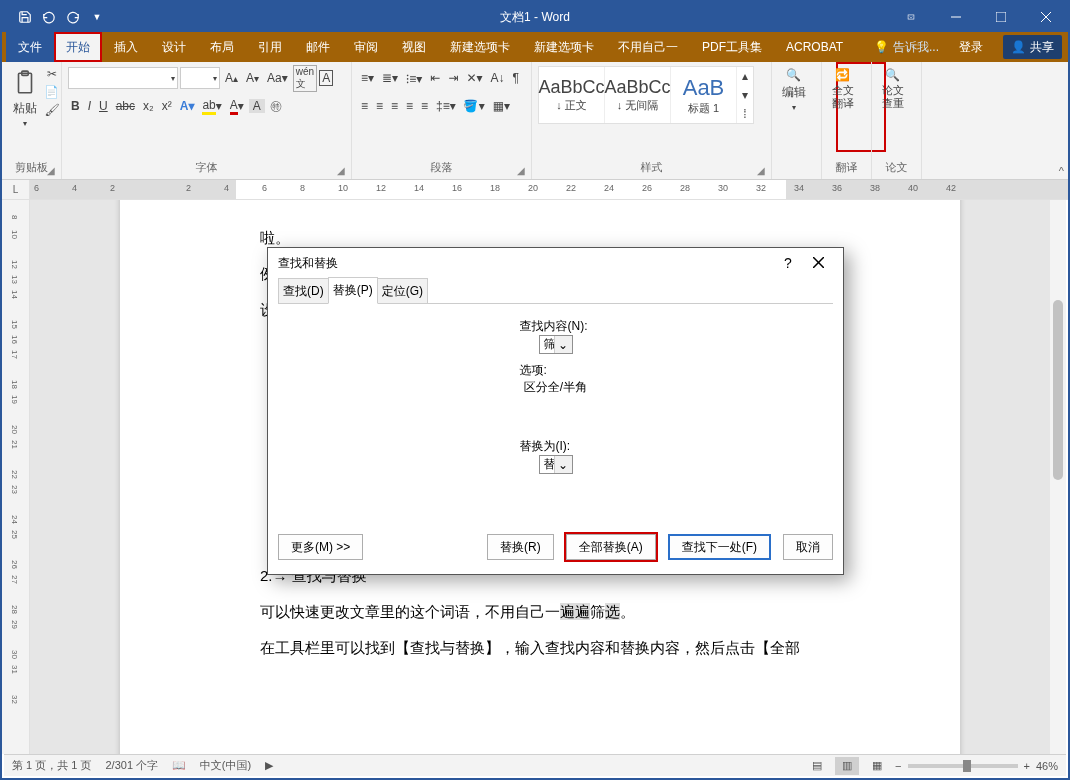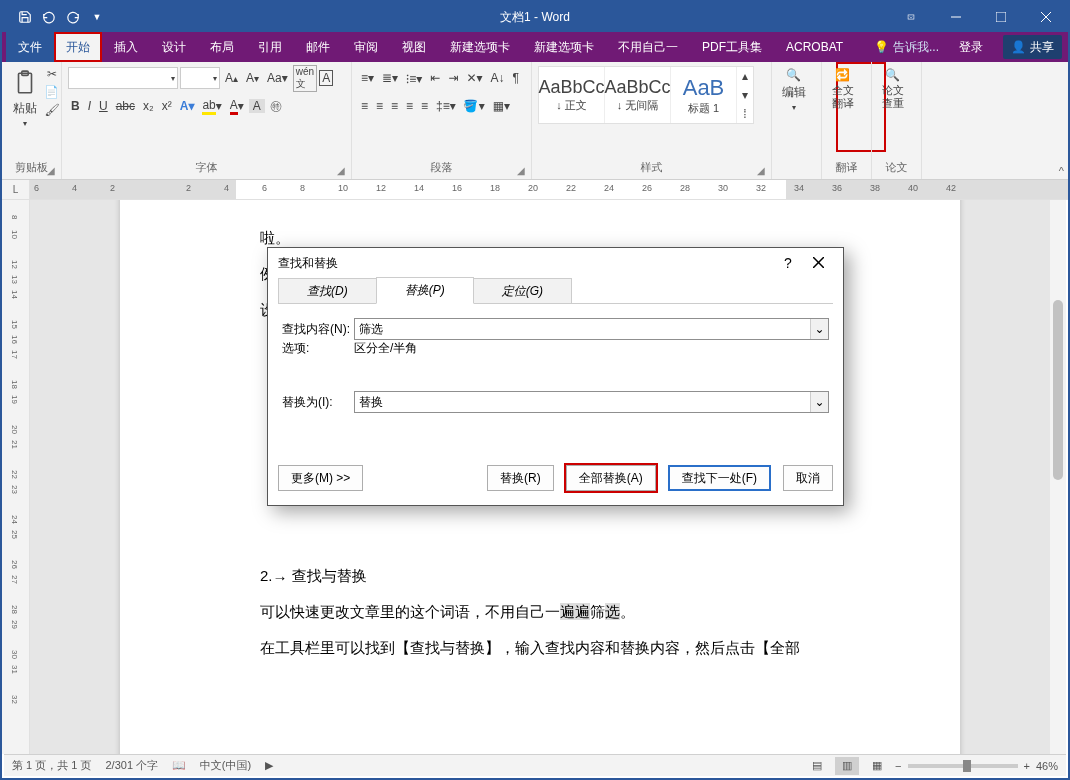--- a/index.html
+++ b/index.html
@@ -7,21 +7,21 @@
 
 .titlebar { height: 30px; background: #2b579a; display: flex; align-items: center; color: #fff; font-size: 12px; position: relative; }
 .titlebar .qat { display: flex; align-items: center; gap: 2px; padding-left: 12px; }
 .titlebar .qat span { width: 22px; height: 22px; display: inline-flex; align-items: center; justify-content: center; color: #fff; font-size: 13px; }
 .titlebar .qat svg { width: 14px; height: 14px; }
 .titlebar .title { position: absolute; left: 50%; transform: translateX(-50%); font-size: 12px; }
 .titlebar .winctrl { position: absolute; right: 0; display: flex; }
 .titlebar .winctrl span { width: 45px; height: 30px; display: inline-flex; align-items: center; justify-content: center; }
 .titlebar .winctrl svg { width: 10px; height: 10px; }
 
-.ribbon-tabs { height: 30px; background: #701a75; display: flex; align-items: stretch; color: #fff; font-size: 12px; padding-left: 4px; }
+.ribbon-tabs { height: 30px; background: #a16207; display: flex; align-items: stretch; color: #fff; font-size: 12px; padding-left: 4px; }
 .ribbon-tabs .tab { padding: 0 12px; display: flex; align-items: center; cursor: default; position: relative; }
 .ribbon-tabs .tab.file { background: #2b579a; }
 .ribbon-tabs .tab.active { background: #f3f3f3; color: #2b579a; }
 .ribbon-tabs .tab.highlight::after { content:""; position:absolute; top:0; left:0; right:0; bottom:0; border:2px solid #c00; pointer-events:none; }
 .ribbon-tabs .right { margin-left: auto; display: flex; align-items: center; gap: 8px; padding-right: 6px; }
 .ribbon-tabs .right .tell { display: flex; align-items: center; gap: 4px; color: #cfe0f2; font-size: 12px; }
 .ribbon-tabs .share { background: #1e3f6f; padding: 0 8px; height: 24px; display: flex; align-items: center; gap: 4px; border-radius: 2px; }
 
 .ribbon { height: 118px; background: #f3f3f3; border-bottom: 1px solid #d0d0d0; display: flex; font-size: 12px; color: #444; position: relative; }
 .ribbon .group { border-right: 1px solid #e0e0e0; display: flex; flex-direction: column; padding: 4px 6px 2px; position: relative; }
@@ -56,24 +56,24 @@
 .statusbar .viewbtn { width: 24px; height: 18px; display: inline-flex; align-items: center; justify-content: center; }
 .statusbar .zoomslider { width: 110px; height: 4px; background: #ccc; position: relative; }
 .statusbar .zoomslider .zthumb { position: absolute; left: 50%; top: -4px; width: 8px; height: 12px; background: #888; }
 
 .dialog { position: absolute; left: 265px; top: 245px; width: 577px; background: #fff; border: 1px solid #555; box-shadow: 6px 6px 18px rgba(0,0,0,0.35); font-size: 12px; color: #000; }
 .dialog .dlg-title { height: 30px; display: flex; align-items: center; padding: 0 10px; }
 .dialog .dlg-title .t { flex: 1; }
 .dialog .dlg-title .help, .dialog .dlg-title .close { width: 30px; text-align: center; font-size: 14px; }
 .dialog .dlg-title .close svg { width: 11px; height: 11px; }
 .dialog .tabs { display: flex; padding: 0 10px; height: 26px; align-items: flex-end; }
-.dialog .tabs .dtab { padding: 4px 28px; border: 1px solid #ccc; border-bottom: none; background: #f2f2f2; margin-right: -1px; position: relative; z-index: 1; font-style: italic; }
+.dialog .tabs .dtab { padding: 4px 4px; border: 1px solid #ccc; border-bottom: none; background: #f2f2f2; margin-right: -1px; position: relative; z-index: 1; }
 .dialog .tabs .dtab.active { background: #fff; border-bottom: 1px solid #fff; z-index: 3; text-align: center; }
 .dialog .dlg-body { border-top: 1px solid #ccc; margin: -1px 10px 0; padding: 14px 4px 10px; position: relative; z-index: 2; }
-.dialog .field { display: flex; align-items: center; margin-bottom: 0; }
+.dialog .field { display: flex; align-items: center; margin-bottom: 8px; flex-direction: column; }
 .dialog .field label { width: 72px; }
 .dialog .field .combo { flex: 1; height: 22px; border: 1px solid #8f8f8f; display: flex; align-items: center; padding: 0 4px; position: relative; }
 .dialog .field .combo .arrow { position: absolute; right: 0; top: 0; bottom: 0; width: 18px; display: flex; align-items: center; justify-content: center; border-left: 1px solid #ccc; background: #f1f1f1; }
 .dialog .spacer { height: 34px; }
 .dialog .dlg-actions { display: flex; gap: 12px; padding: 8px 10px 14px; align-items: center; }
 .dialog .dlg-actions .spacer-flex { flex: 1; }
 .dialog button { height: 26px; padding: 0 12px; background: #fdfdfd; border: 1px solid #adadad; font-size: 12px; font-family: inherit; }
 .dialog button.focus { border: 2px solid #2a6fc9; }
 .dialog button.redbox { outline: 2px solid #c00; outline-offset: 0; }
 

